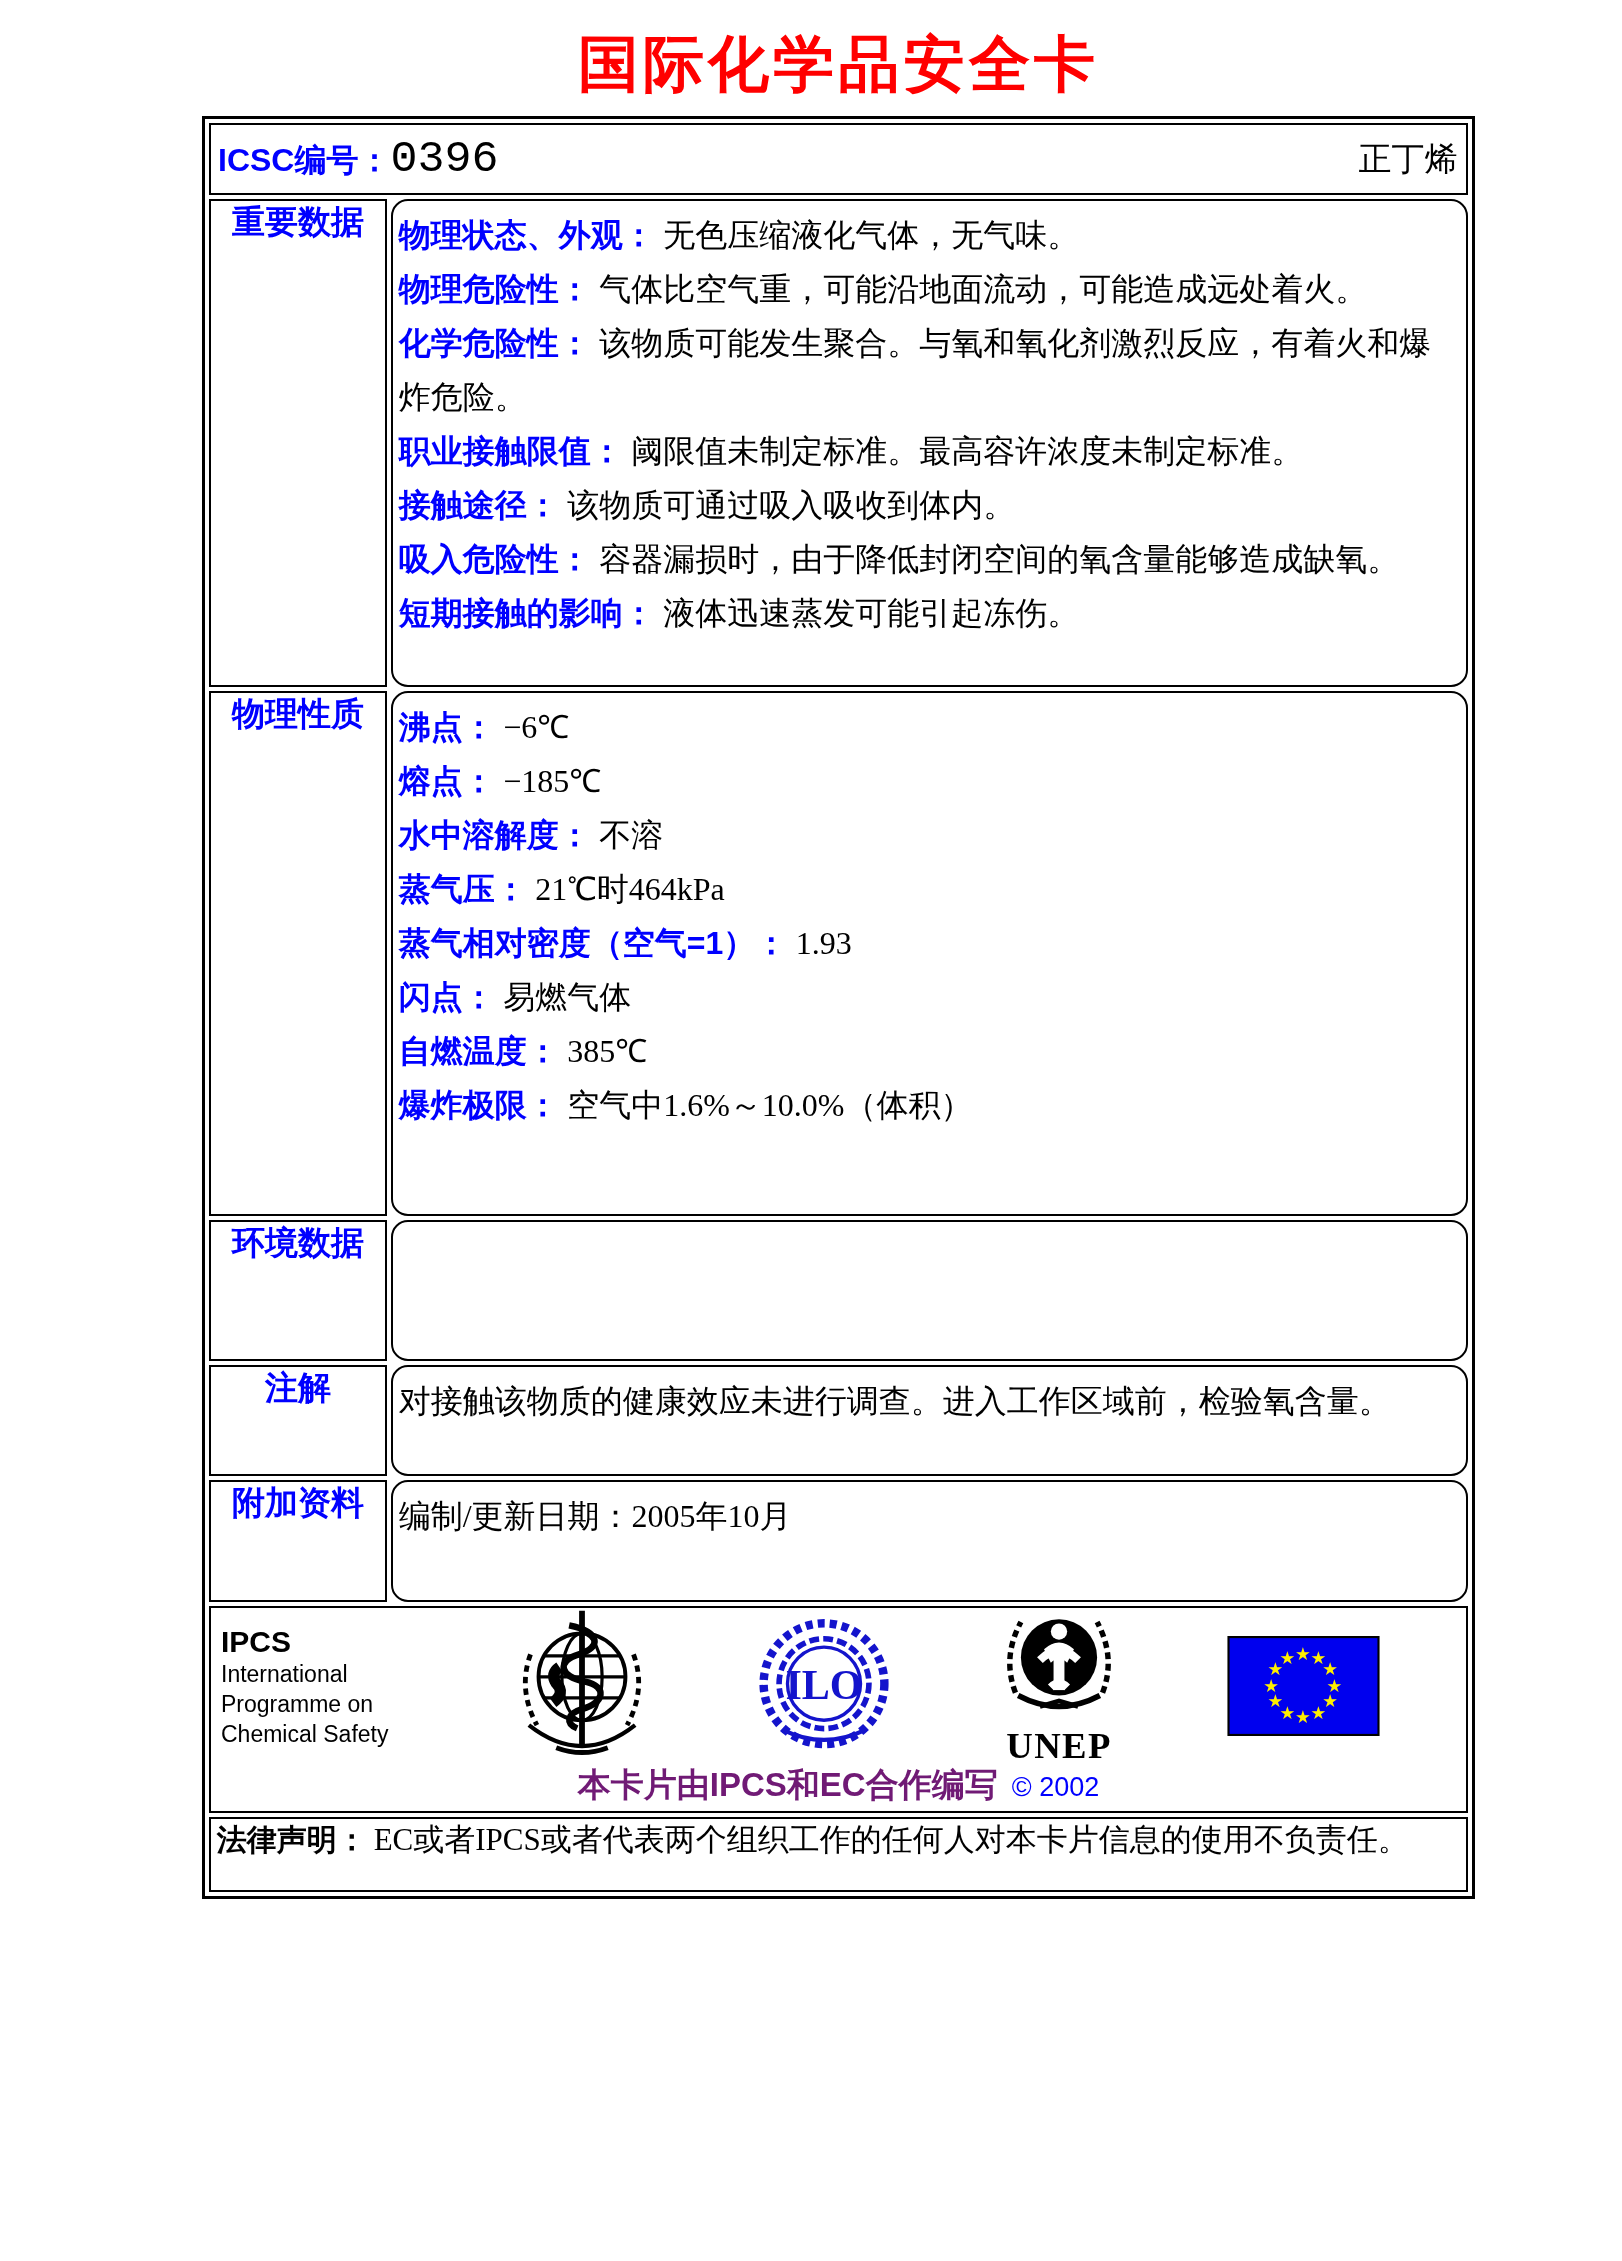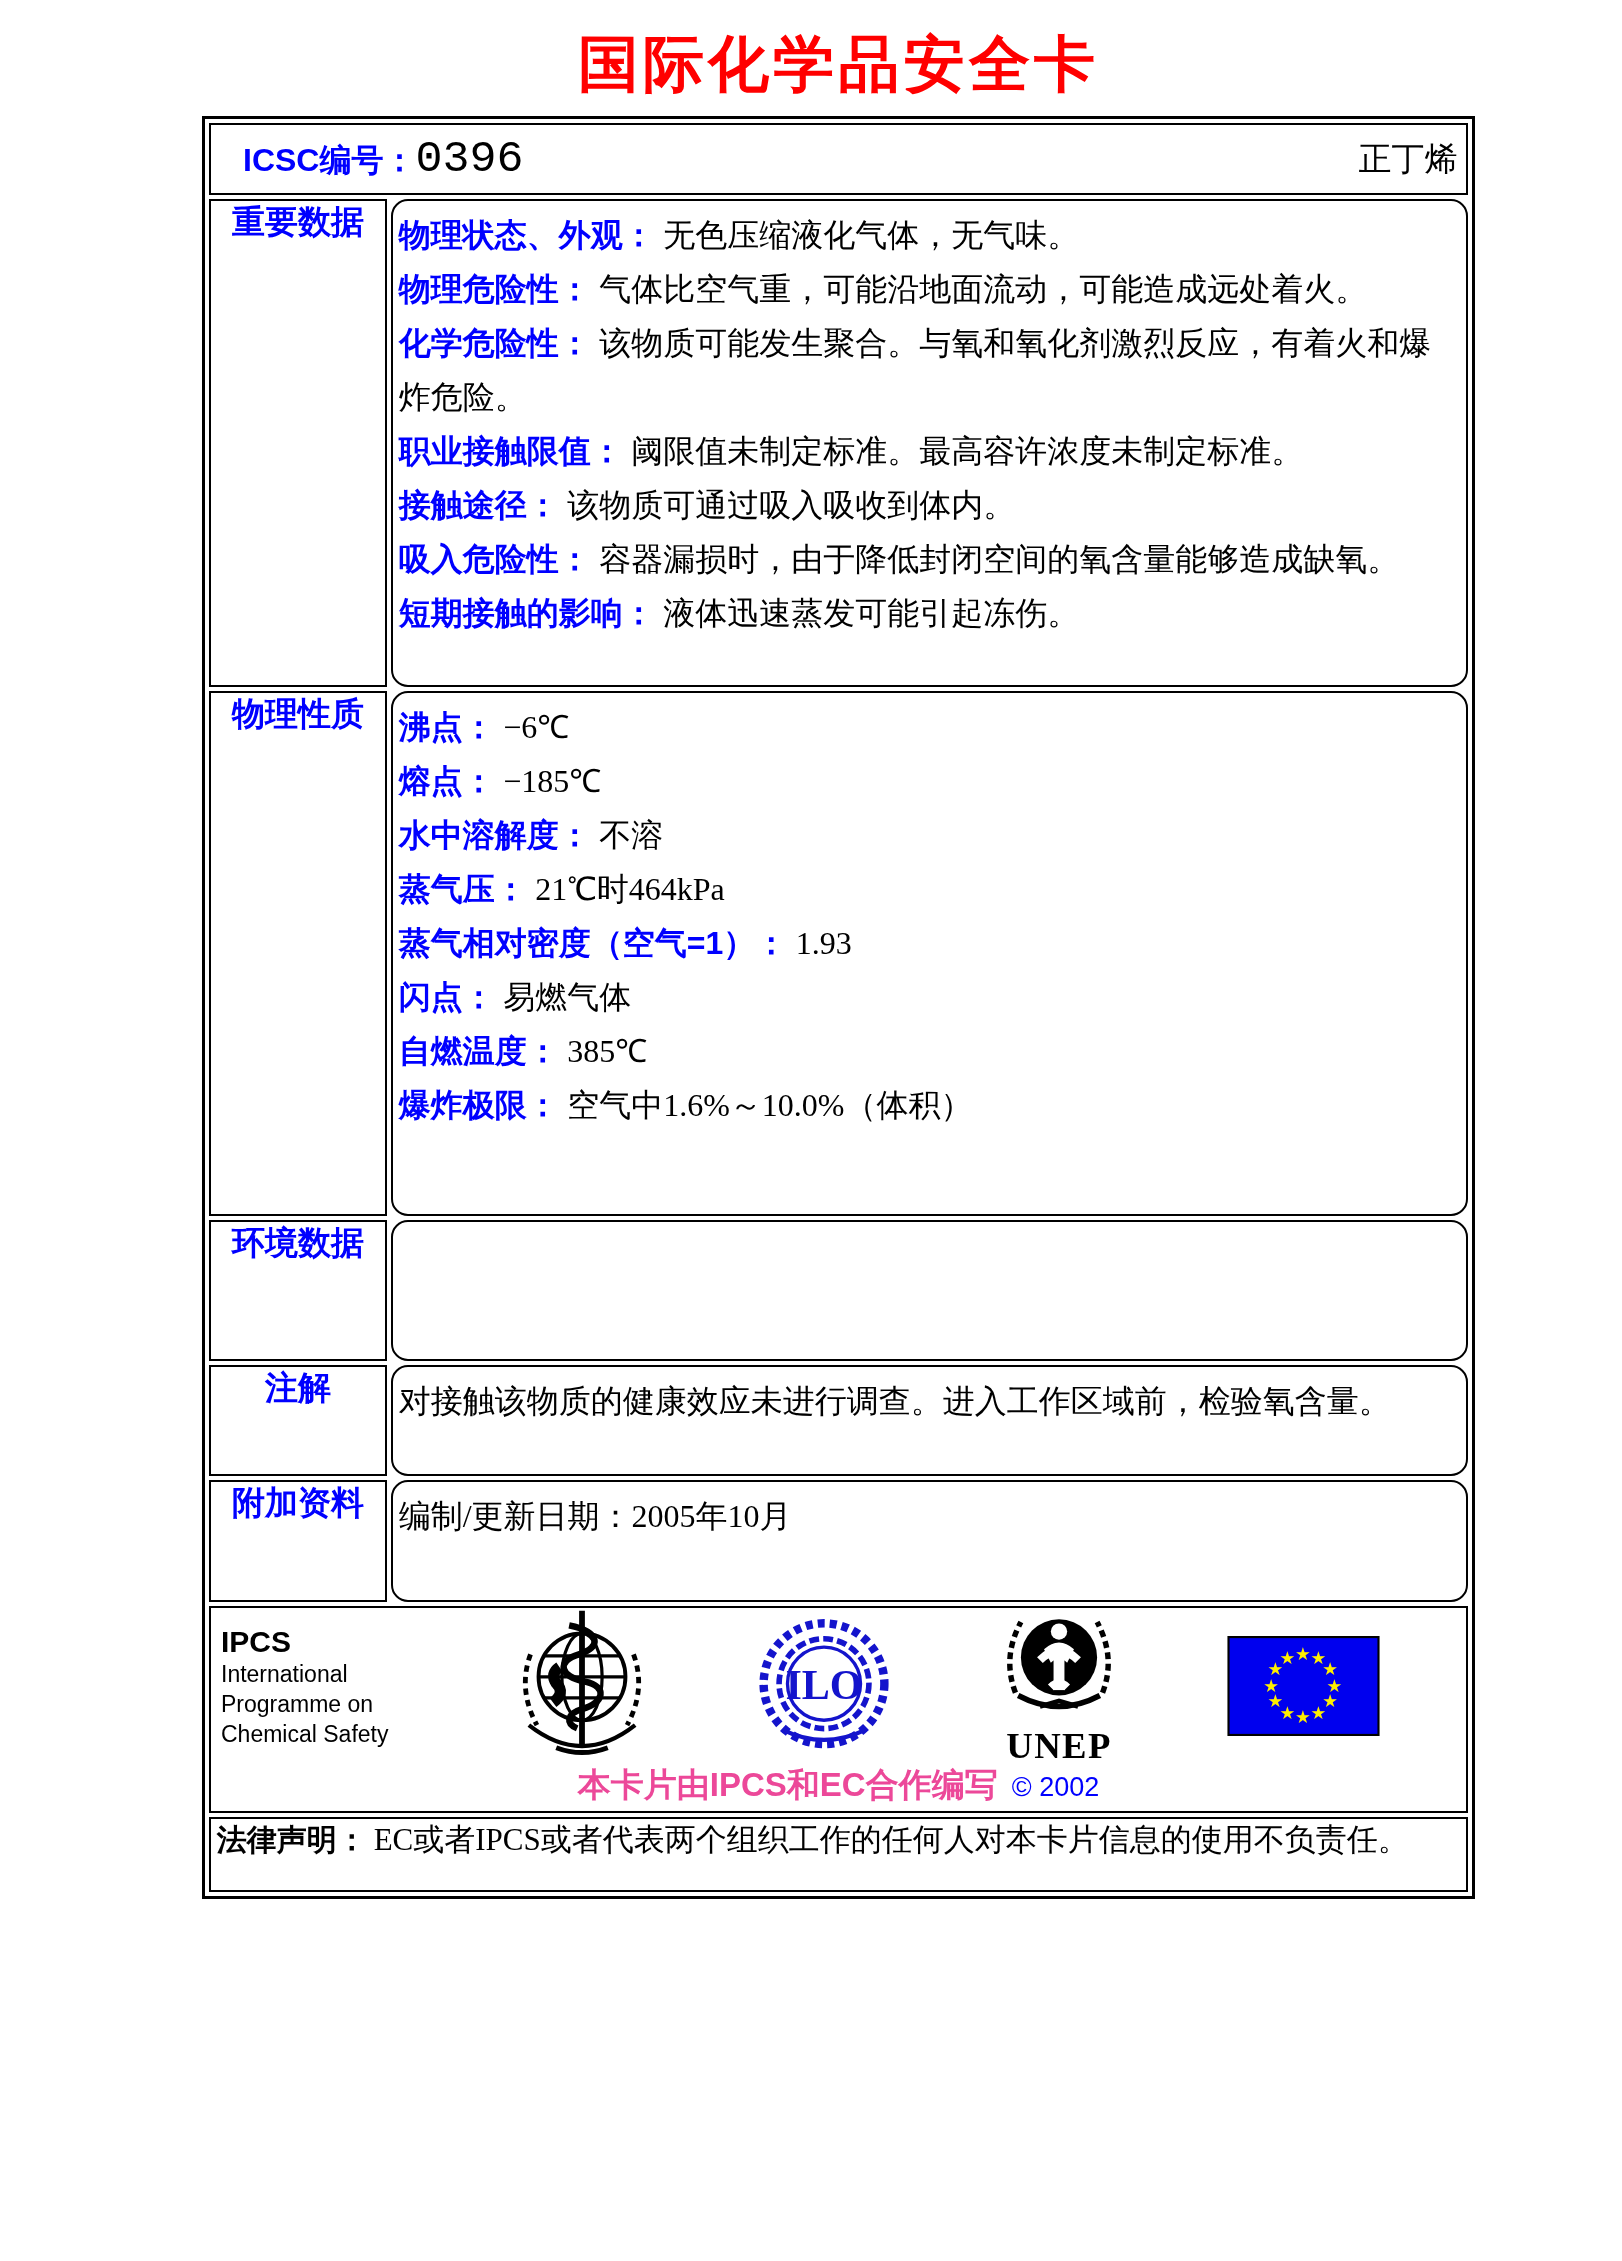--- a/index.html
+++ b/index.html
@@ -35,21 +35,21 @@
     table-layout: fixed;
   }
   table.card td {
     border: 2.1px solid #000000;
     vertical-align: top;
     background: #ffffff;
   }
   col.label-col   { width: 178px; }
 
   
-  td.header-cell { height: 72px; padding-left: 25px; }
+  td.header-cell { height: 72px; }
   .header-flex {
     height: 100%;
     display: flex;
     align-items: center;
     justify-content: space-between;
     padding: 0 8.5px 0 7px;
   }
   .icsc-label {
     font-family: "Liberation Sans", sans-serif;
     font-weight: bold;
@@ -120,21 +120,21 @@
   .ipcs-line    { font-size: 23px; line-height: 1.3; }
   .logo-box { display: flex; align-items: center; justify-content: center; }
   .caption-line {
     text-align: center;
     margin-top: 4.2px;
   }
   .caption-text {
     font-family: "Liberation Sans", sans-serif;
     font-weight: bold;
     font-size: 33px;
-    color: #ec4899;
+    color: #701a75;
   }
   .caption-copy {
     font-family: "Liberation Sans", sans-serif;
     font-size: 27px;
     color: #0000ff;
     margin-left: 11.3px;
     margin-top: 48px;
   }
 
   

